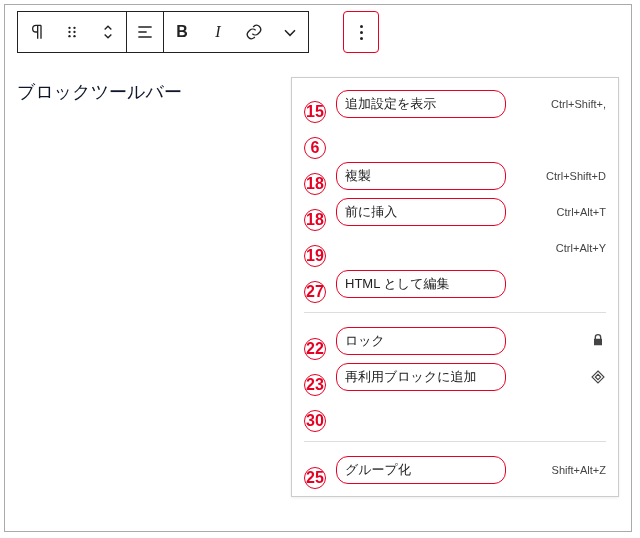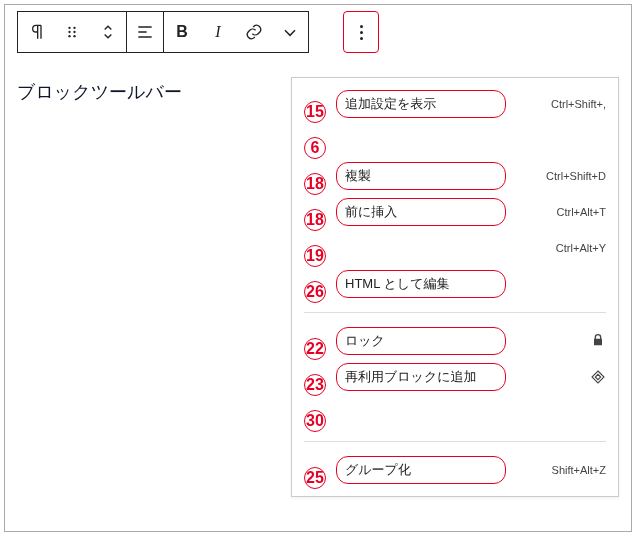--- a/index.html
+++ b/index.html
@@ -230,21 +230,21 @@
           <div class="shortcut">Ctrl+Alt+T</div>
         </div>
         <div class="menu-row">
           <div class="ann">
             <div class="circ">19</div>
           </div>
           <div class="shortcut">Ctrl+Alt+Y</div>
         </div>
         <div class="menu-row">
           <div class="ann">
-            <div class="circ">26</div>
+            <div class="circ">27</div>
           </div>
           <div class="mi">HTML として編集</div>
           <div class="shortcut"></div>
         </div>
         <div class="sep"></div>
         <div class="menu-row">
           <div class="ann">
             <div class="circ">22</div>
           </div>
           <div class="mi">ロック</div>

